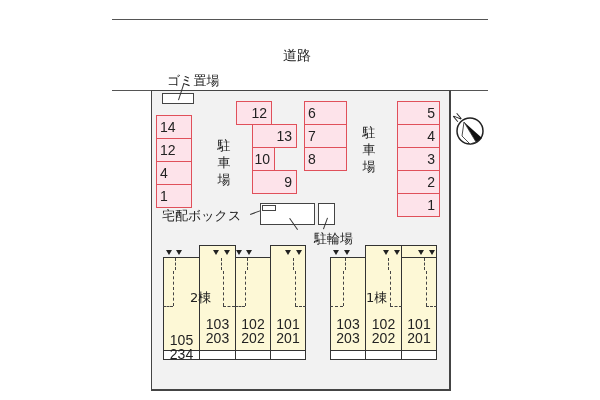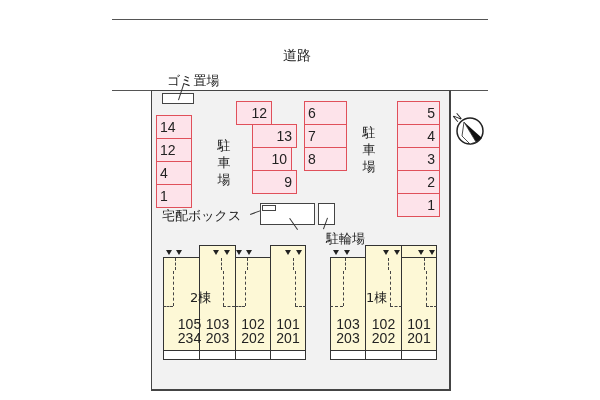--- a/index.html
+++ b/index.html
@@ -52,21 +52,21 @@
 </div>
 <div class="vlbl" style="left:217px; top:137px;"><span>駐<br>車<br>場</span></div>
 
 <div>
   <div class="slot r" style="left:236px; top:101px; width:36px; height:24px;">
       <span>12</span>
     </div>
   <div class="slot r" style="left:252px; top:124px; width:45px; height:24px;">
       <span>13</span>
     </div>
-  <div class="slot r" style="left:252px; top:147px; width:40px; height:24px;text-align:right;">
+  <div class="slot r" style="left:252px; top:147px; width:23px; height:24px;text-align:right;">
       <span>10</span>
     </div>
   <div class="slot r" style="left:252px; top:170px; width:45px; height:24px;">
       <span>9</span>
     </div>
 </div>
 
 <div>
   <div class="slot l" style="left:304px; top:101px; width:43px; height:24px;">
       <span>6</span>
@@ -105,21 +105,21 @@
     <polygon points="14,14 26,34 20,36 12,28" fill="#fff" stroke="#222" stroke-width="0.8"></polygon>
     <text x="4" y="13" font-size="10" font-family="DejaVu Sans, sans-serif" fill="#222" transform="rotate(-40 8 10)">N</text>
   </svg>
 </div>
 
 <div class="lbl" style="left:162px; top:207px;">宅配ボックス</div>
 <div class="leader" style="left:250px; top:214px; width:12px; transform:rotate(-20deg);"></div>
 <div class="box" style="left:260px; top:203px; width:55px; height:22px;"></div>
 <div class="box" style="left:262px; top:205px; width:14px; height:6px;"></div>
 <div class="box" style="left:318px; top:203px; width:17px; height:22px;"></div>
-<div class="lbl" style="left:288px; top:230px;padding-left:38px;">駐輪場</div>
+<div class="lbl" style="left:276px; top:230px;padding-left:38px;">駐輪場</div>
 <div class="leader" style="left:290px; top:218px; width:14px; transform:rotate(55deg);"></div>
 <div class="leader" style="left:328px; top:218px; width:12px; transform:rotate(110deg);"></div>
 
 <div>
 
   <div class="unit" style="left:163px; top:257px; width:37px; height:94px;"></div>
   <div class="unit" style="left:199px; top:245px; width:37px; height:106px;"></div>
   <div class="unit" style="left:235px; top:257px; width:36px; height:94px;"></div>
   <div class="unit" style="left:270px; top:245px; width:36px; height:106px;"></div>
 
@@ -145,21 +145,21 @@
   <div class="dashh" style="left:223px; top:306px; width:12px;"></div>
   <div class="dash" style="left:247px; top:258px; height:12px;"></div>
   <div class="dash" style="left:245px; top:271px; height:35px;"></div>
   <div class="dashh" style="left:235px; top:306px; width:10px;"></div>
   <div class="dash" style="left:293px; top:258px; height:12px;"></div>
   <div class="dash" style="left:295px; top:271px; height:35px;"></div>
   <div class="dashh" style="left:295px; top:306px; width:11px;"></div>
 
   <div class="lbl" style="left:190px; top:289px;">2棟</div>
 
-  <div class="unum" style="left:163px; top:317px; width:37px;margin-left:8px;">
+  <div class="unum" style="left:163px; top:333px; width:37px;">
       <div>105</div>
       <div>234</div>
     </div>
   <div class="unum" style="left:199px; top:317px; width:37px;">
       <div>103</div>
       <div>203</div>
     </div>
   <div class="unum" style="left:235px; top:317px; width:36px;">
       <div>102</div>
       <div>202</div>

